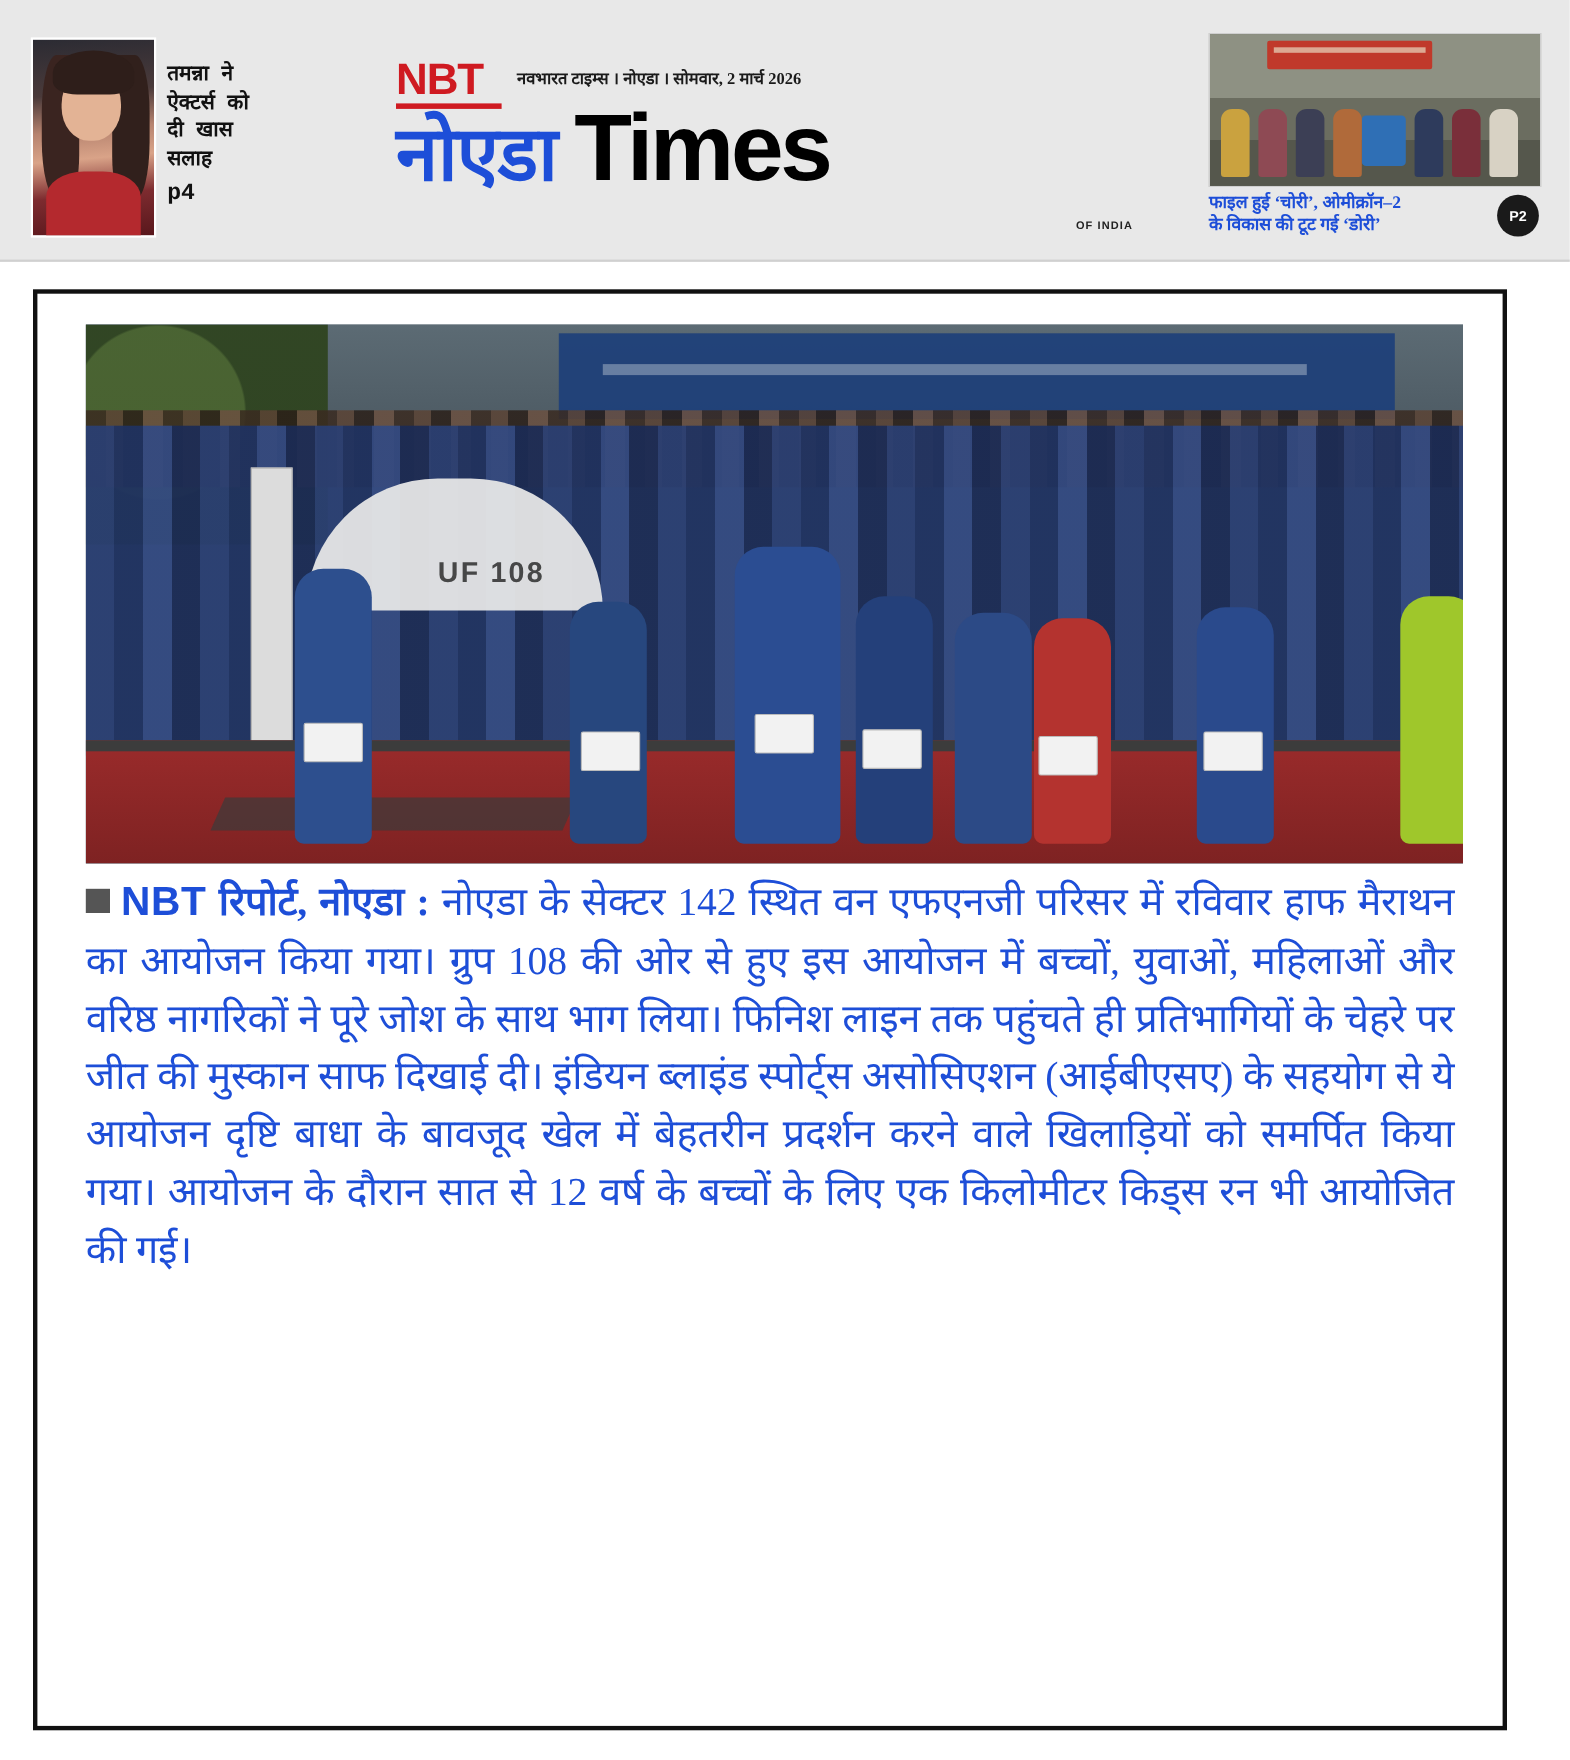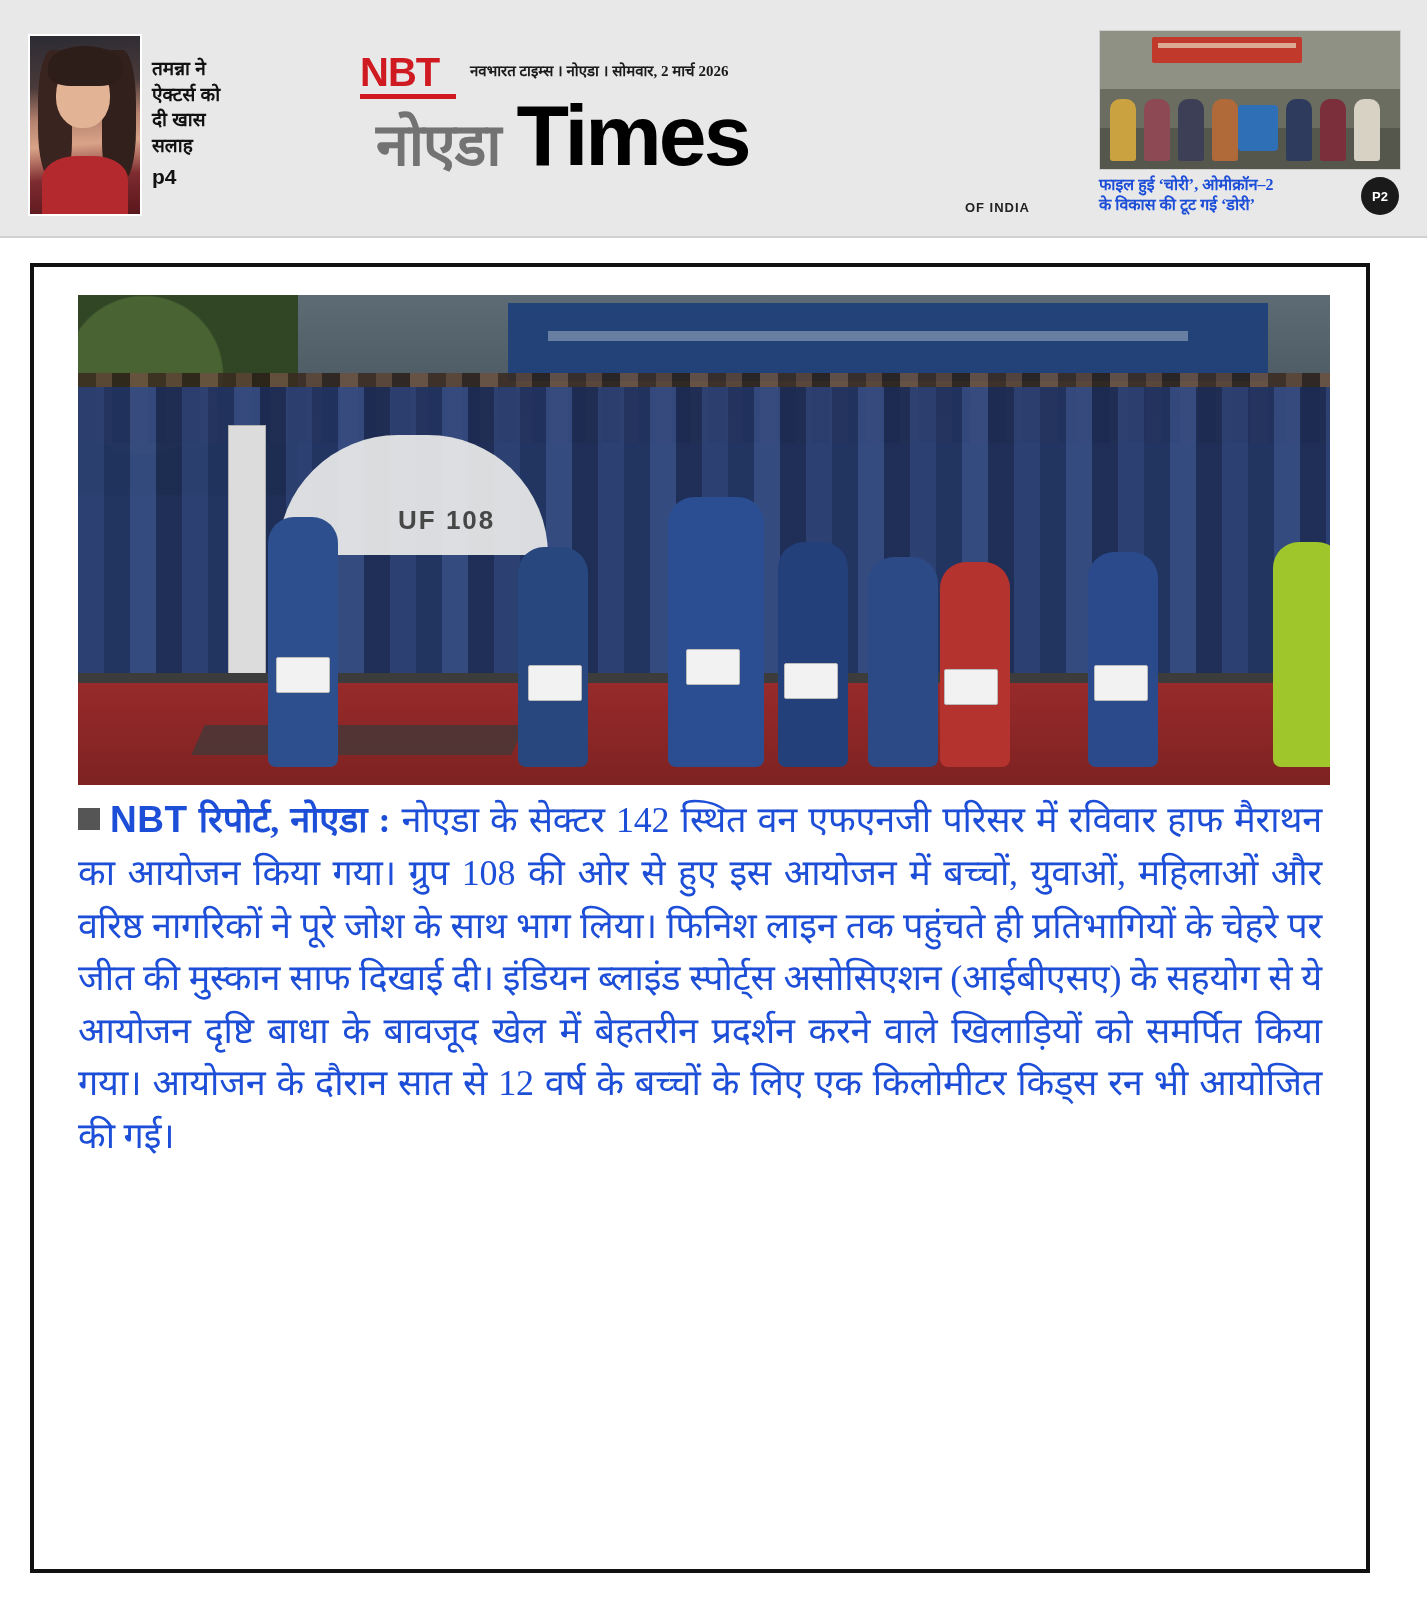--- a/index.html
+++ b/index.html
@@ -83,21 +83,21 @@
     left: 12px;
     bottom: 0;
     width: 86px;
     height: 58px;
     background: #b4292e;
     border-radius: 40% 40% 0 0;
   }
   .promo-text {
     margin-left: 10px;
     padding-top: 22px;
-    font-family: Liberation Sans, sans-serif;
+    font-family: Liberation Mono, monospace;
     font-weight: bold;
     font-size: 19px;
     line-height: 1.35;
     color: #111;
   }
   .promo-text .pg {
     margin-top: 4px;
     font-size: 21px;
   }
 
@@ -138,41 +138,40 @@
     white-space: nowrap;
   }
   .logo-row2 {
     display: flex;
     align-items: baseline;
     margin-top: -6px;
   }
   .logo-hindi {
     font-family: "Liberation Serif", serif;
     font-weight: bold;
-    font-size: 59px;
+    font-size: 69px;
     line-height: 0.98;
-    color: #737373;
+    color: #1d4ed8;
     letter-spacing: -1px;
-    margin-left: 16px;
   }
   .logo-times {
     font-family: "Liberation Sans", sans-serif;
     font-weight: bold;
     font-size: 86px;
     line-height: 0.98;
     color: #000000;
     margin-left: 16px;
     letter-spacing: -3px;
   }
   .logo-sub {
     position: absolute;
     right: 10px;
     top: 150px;
     font-family: "Liberation Sans", sans-serif;
-    font-size: 13px;
+    font-size: 10px;
     font-weight: bold;
     letter-spacing: 1px;
     color: #222;
   }
 
   
   .promo-right {
     position: absolute;
     right: 28px;
     top: 30px;

